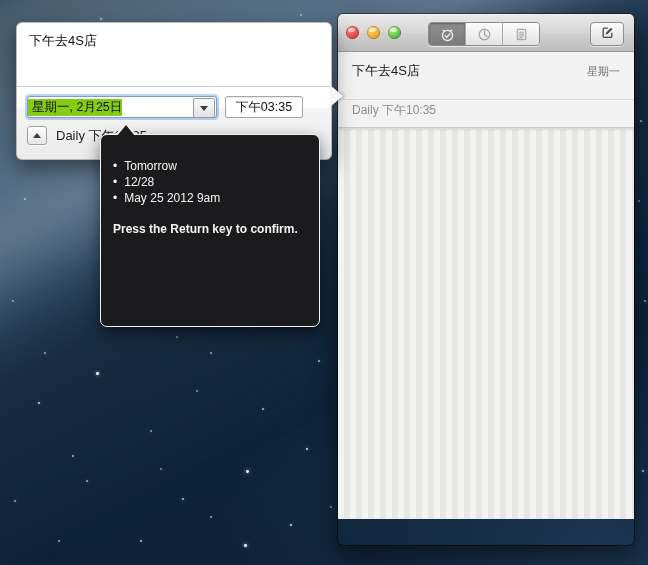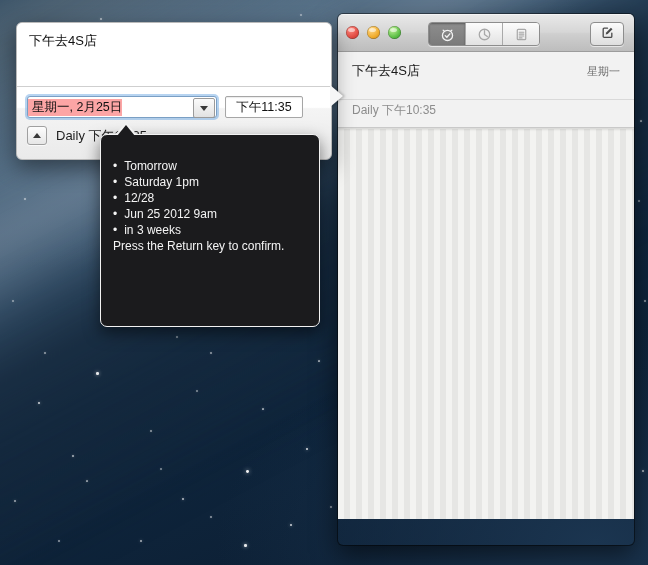--- a/index.html
+++ b/index.html
@@ -135,21 +135,21 @@
   .note-text{font-size:13px;color:#111;}
 
   .pop-fields{display:flex;align-items:center;padding:9px 10px 0 10px;gap:8px;}
   .date-combo{
     position:relative;width:190px;height:22px;box-sizing:border-box;
     background:#fff;border:1px solid #7a9fc4;border-radius:3px;
     box-shadow:0 0 0 2px rgba(96,160,225,.45);
     display:flex;align-items:center;
   }
   .date-text{font-size:12.5px;color:#111;padding-left:4px;
-    background:#fca5a5;line-height:17px;}
+    background:#84cc16;line-height:17px;}
   .combo-btn{
     position:absolute;right:1px;top:1px;width:20px;height:18px;
     background:linear-gradient(to bottom,#fbfbfb,#e2e2e2);
     border:1px solid #9a9a9a;border-radius:2px;
     display:flex;align-items:center;justify-content:center;
   }
   .tri-down{width:0;height:0;border-left:4px solid transparent;
     border-right:4px solid transparent;border-top:5px solid #3a3a3a;}
   .time-field{
     width:78px;height:22px;box-sizing:border-box;background:#fff;
@@ -185,21 +185,21 @@
   }
   .tt-pointer-in{
     position:absolute;left:16px;top:-10px;width:0;height:0;
     border-left:9px solid transparent;border-right:9px solid transparent;
     border-bottom:11px solid #1b1b1d;
   }
   .tt-head{font-weight:bold;}
   .tt-list{margin:14px 0 0 0;padding:0;list-style:none;}
   .tt-list li{font-weight:normal;}
   .tt-list li::before{content:"\2022";margin-right:7px;}
-  .tt-foot{font-weight:normal;}
+  .tt-foot{margin-top:15px;font-weight:bold;}
 </style>
 </head>
 <body>
 
 <div id="desktop">
   <div class="wp-base"></div>
   <div class="nebula"></div>
   <div class="nebula2"></div>
   <div class="dark-band"></div>
   <div class="stars" id="stars">
@@ -314,35 +314,33 @@
     <div class="note-text">下午去4S店</div>
   </div>
 
   <div class="pop-fields">
     <div class="date-combo">
       <span class="date-text">星期一, 2月25日</span>
       <span class="combo-btn">
         <span class="tri-down"></span>
       </span>
     </div>
-    <div class="time-field">下午11:35</div>
+    <div class="time-field">下午03:35</div>
   </div>
 
   <div class="pop-repeat">
     <span class="stepper-btn">
       <span class="tri-up"></span>
     </span>
     <span class="repeat-text">Daily 下午10:35</span>
   </div>
 </div>
 
 <div id="tooltip">
   <div class="tt-pointer"></div>
   <div class="tt-pointer-in"></div>
   <ul class="tt-list" id="tt-list">
       <li>Tomorrow</li>
-      <li>Saturday 1pm</li>
       <li>12/28</li>
-      <li>Jun 25 2012 9am</li>
-      <li>in 3 weeks</li>
+      <li>May 25 2012 9am</li>
     </ul>
   <div class="tt-foot">Press the Return key to confirm.</div>
 </div>
 
 </body></html>

